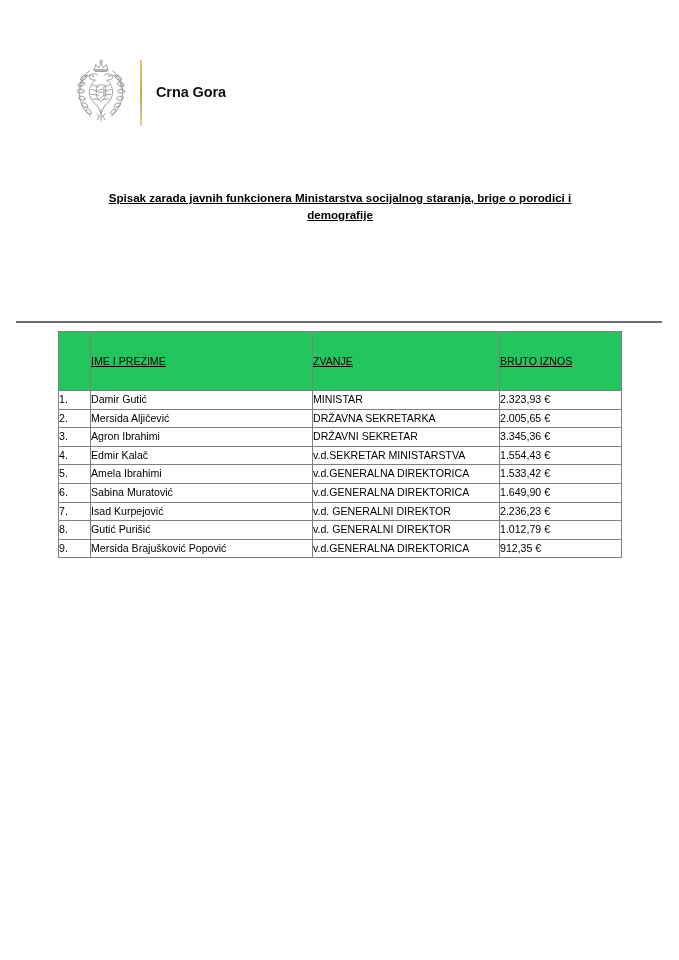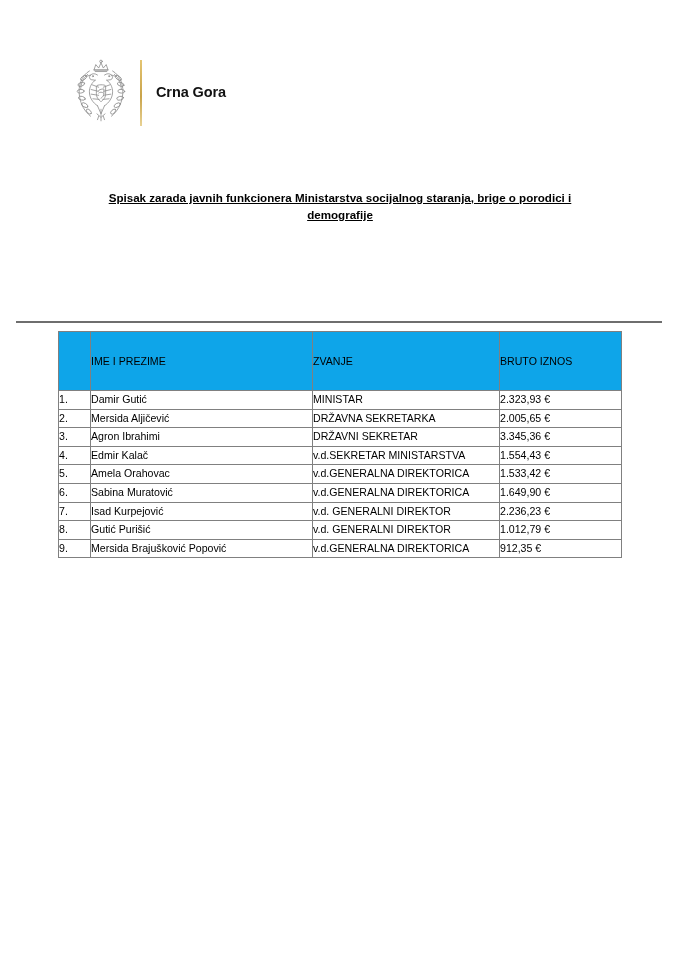--- a/index.html
+++ b/index.html
@@ -122,27 +122,28 @@
   table.salary th,
   table.salary td {
     border: 1px solid #808080;
     padding: 0;
     vertical-align: middle;
     font-weight: normal;
     text-align: left;
   }
 
   thead th {
-    background: #0ea5e9;
+    background: #22c55e;
     height: 58px;
     padding: 0 0 0 8px;
     font-size: 10.6px;
     color: #000000;
     vertical-align: middle;
     border-color: #9a9a9a;
+    text-decoration: underline;
   }
   thead th.h-idx {
     padding: 0;
   }
 
   tbody td {
     height: 17.6px;
     line-height: 17.6px;
     color: #000000;
     white-space: nowrap;
@@ -260,21 +261,21 @@
             <td class="amt">3.345,36 €</td>
           </tr>
           <tr>
             <td class="idx">4.</td>
             <td class="name">Edmir Kalač</td>
             <td class="role">v.d.SEKRETAR MINISTARSTVA</td>
             <td class="amt">1.554,43 €</td>
           </tr>
           <tr>
             <td class="idx">5.</td>
-            <td class="name">Amela Orahovac</td>
+            <td class="name">Amela Ibrahimi</td>
             <td class="role">v.d.GENERALNA DIREKTORICA</td>
             <td class="amt">1.533,42 €</td>
           </tr>
           <tr>
             <td class="idx">6.</td>
             <td class="name">Sabina Muratović</td>
             <td class="role">v.d.GENERALNA DIREKTORICA</td>
             <td class="amt">1.649,90 €</td>
           </tr>
           <tr>

